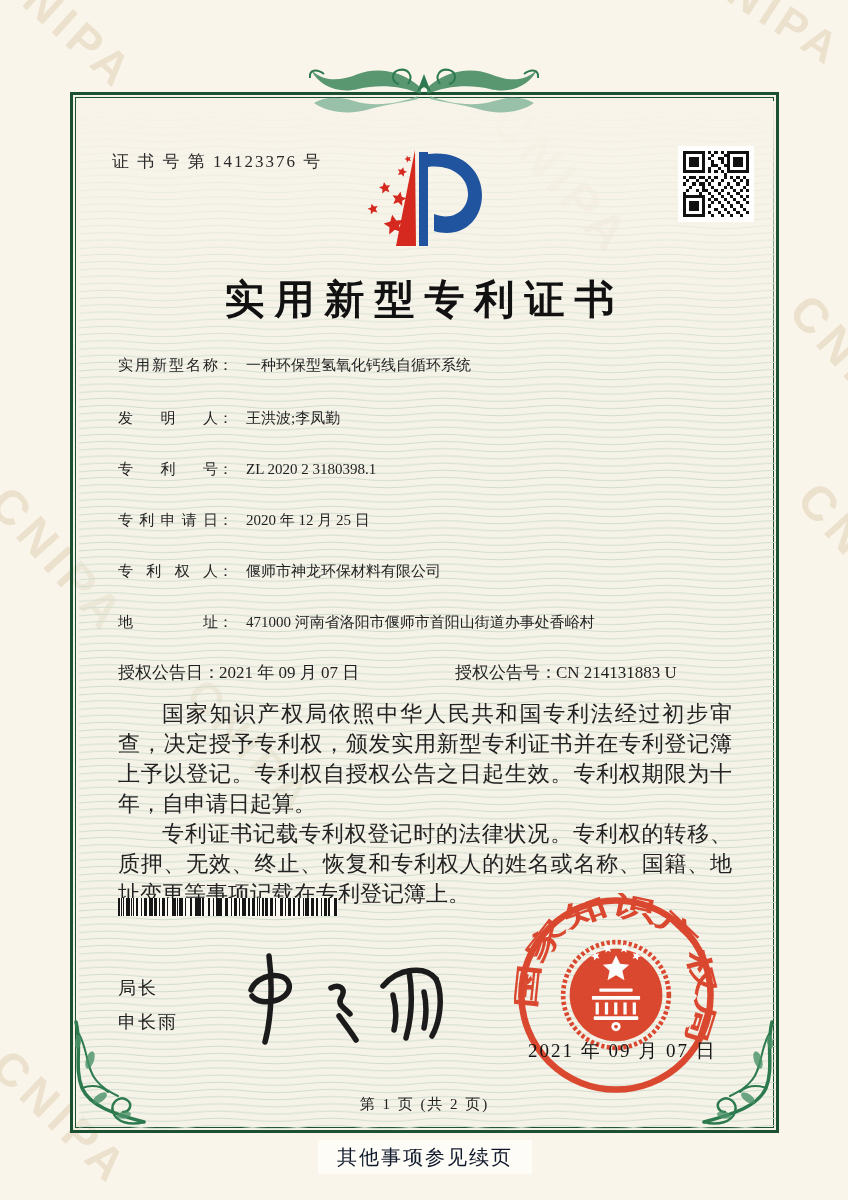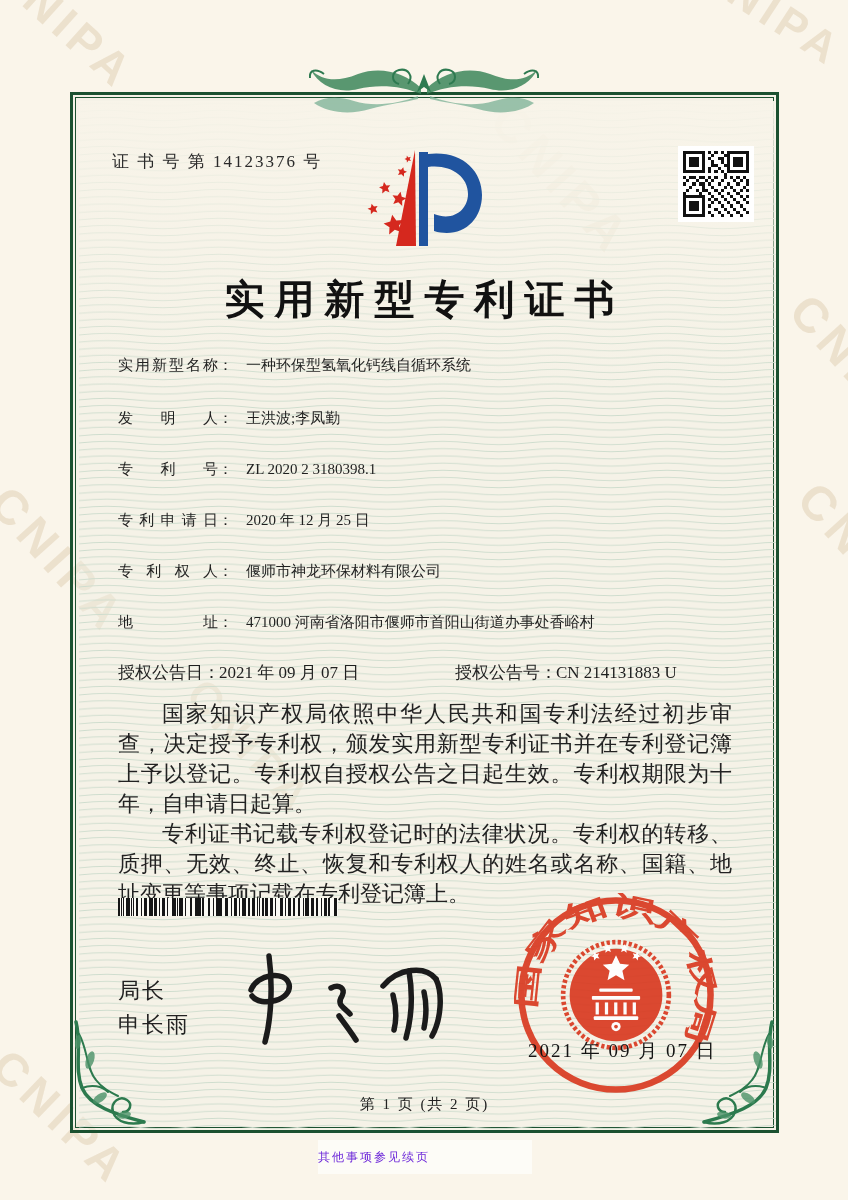--- a/index.html
+++ b/index.html
@@ -53,31 +53,31 @@
   
   .barcode{
     position:absolute;z-index:3;left:118px;top:898px;width:220px;height:18px;
     background-color:#fcfbf5;
     background-image:
       repeating-linear-gradient(90deg,#161616 0 2px,rgba(0,0,0,0) 2px 5px,#161616 5px 6px,rgba(0,0,0,0) 6px 8px,#161616 8px 11px,rgba(0,0,0,0) 11px 13px,#161616 13px 14px,rgba(0,0,0,0) 14px 18px),
       repeating-linear-gradient(90deg,rgba(0,0,0,0) 0 3px,#161616 3px 4px,rgba(0,0,0,0) 4px 9px,#161616 9px 12px,rgba(0,0,0,0) 12px 15px,#161616 15px 16px,rgba(0,0,0,0) 16px 23px);
   }
   .director-title,.director-name{
     position:absolute;z-index:3;left:118px;
-    font-family:"Liberation Sans","DejaVu Sans",sans-serif;font-size:22px;color:#222;letter-spacing:2px;
+    font-family:"Liberation Sans","DejaVu Sans",sans-serif;font-size:18px;color:#222;letter-spacing:2px;
   }
   .director-title{top:976px;}
   .director-name{top:1010px;}
   .signature{position:absolute;z-index:4;left:235px;top:950px;}
   .seal{position:absolute;z-index:3;left:514px;top:893px;}
   .seal-date{position:absolute;z-index:4;left:528px;top:1038px;font-size:19px;letter-spacing:2px;color:#141414;}
   .page-info{position:absolute;z-index:3;left:70px;top:1095px;width:709px;text-align:center;font-size:15px;letter-spacing:2px;color:#222;}
   .cont-note{
     position:absolute;z-index:3;left:318px;top:1140px;width:214px;height:34px;
-    background:#fdfcf7;text-align:left;line-height:34px;font-size:12px;color:#6d28d9;letter-spacing:2px;
+    background:#fdfcf7;text-align:center;line-height:34px;font-size:20px;color:#0f172a;letter-spacing:2px;
   }
 </style>
 </head>
 <body>
 
 <div class="page">
 
   <div class="wm" style="left:-20px;top:-4px;font-size:46px;transform:rotate(42deg);">CNIPA</div>
   <div class="wm" style="left:688px;top:-14px;font-size:44px;transform:rotate(33deg);">CNIPA</div>
   <div class="wm" style="left:470px;top:150px;font-size:50px;transform:rotate(48deg);">CNIPA</div>

